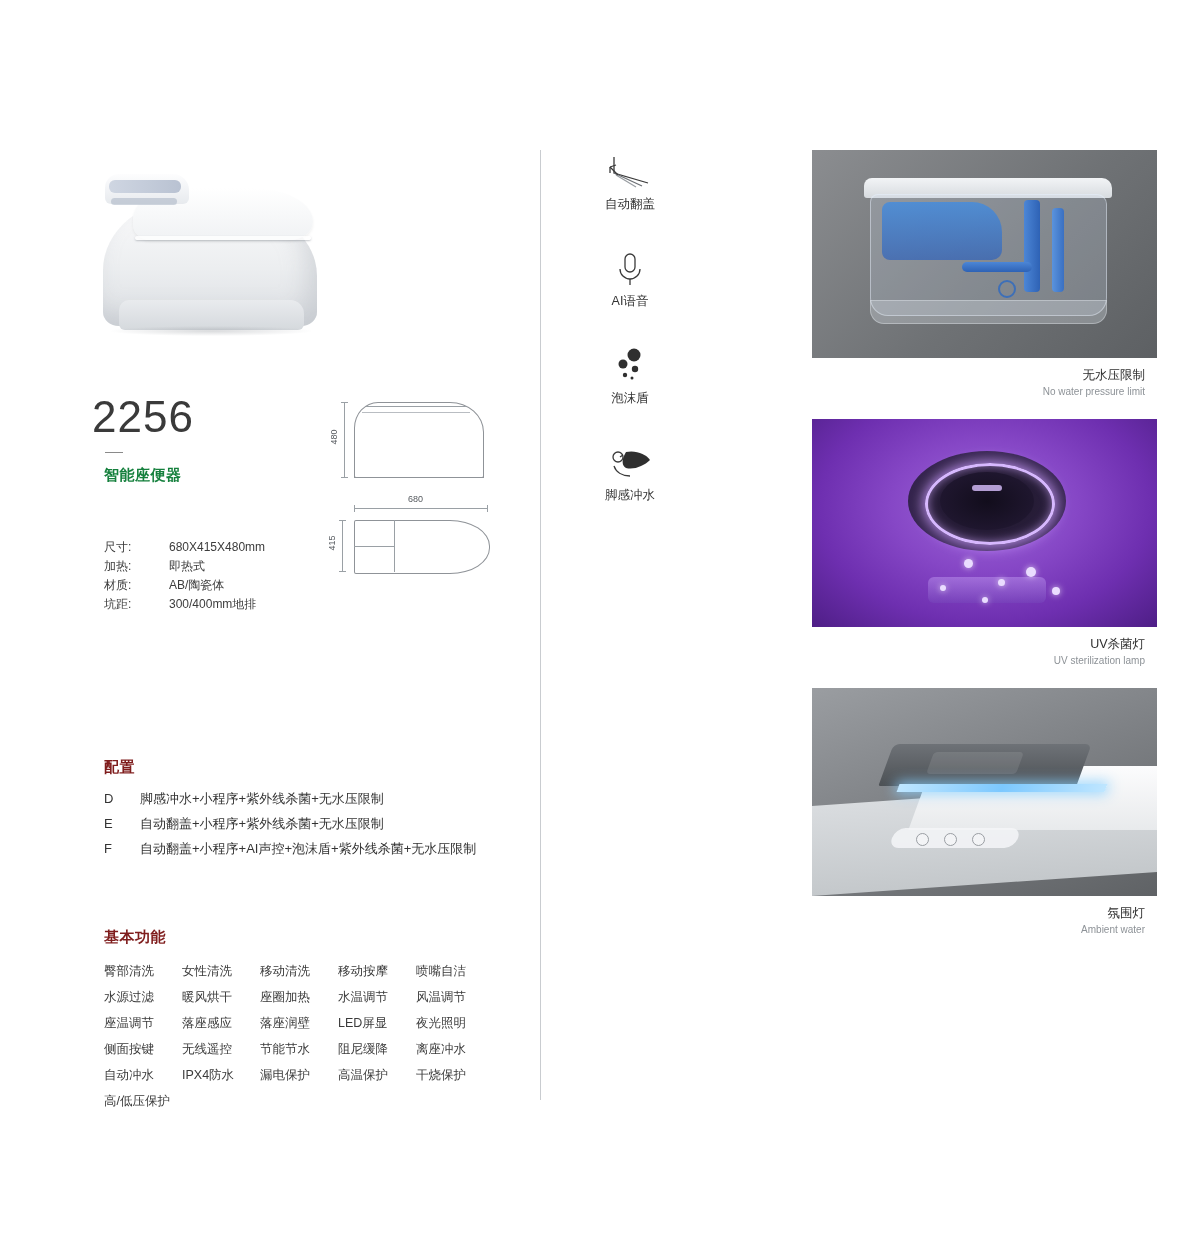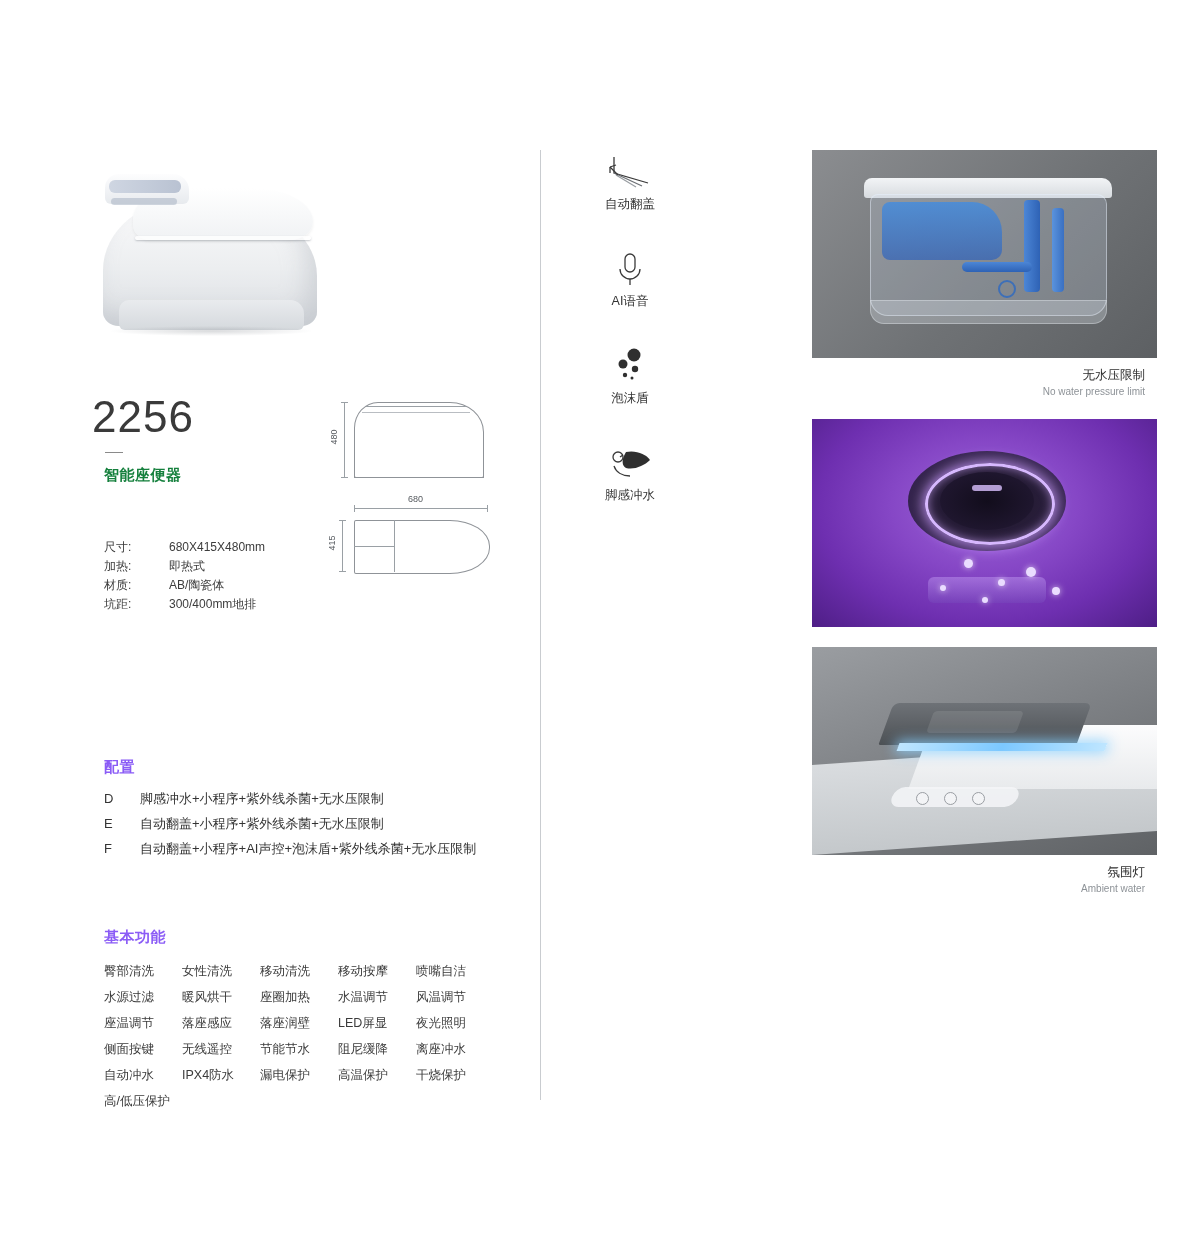--- a/index.html
+++ b/index.html
@@ -278,21 +278,21 @@
     position: absolute;
     font-size: 9px;
     color: #55595e;
   }
 
   
   .sec-title {
     position: absolute;
     font-size: 15px;
     font-weight: 700;
-    color: #8b5cf6;
+    color: #7f1d1d;
     letter-spacing: .5px;
   }
   #config-title { left: 104px; top: 758px; }
   #basic-title { left: 104px; top: 928px; }
 
   .config-list {
     position: absolute;
     left: 104px;
     top: 789px;
     width: 420px;
@@ -788,20 +788,24 @@
         <div class="inner"></div>
         <div class="bar"></div>
         <div class="seat"></div>
         <div class="germ" style="left:152px; top:140px; width:9px; height:9px;"></div>
         <div class="germ" style="left:186px; top:160px; width:7px; height:7px;"></div>
         <div class="germ" style="left:214px; top:148px; width:10px; height:10px;"></div>
         <div class="germ" style="left:128px; top:166px; width:6px; height:6px;"></div>
         <div class="germ" style="left:240px; top:168px; width:8px; height:8px;"></div>
         <div class="germ" style="left:170px; top:178px; width:6px; height:6px;"></div>
       </div>
+      <div class="photo-cap">
+        <span class="cap-zh">UV杀菌灯</span>
+        <span class="cap-en">UV sterilization lamp</span>
+      </div>
     </div>
 
     <div class="photo-block">
       <div class="photo ph3">
         <div class="deck"></div>
         <div class="lid-top"></div>
         <div class="lid-front"></div>
         <div class="logo-etch"></div>
         <div class="led"></div>
         <div class="buttons"></div>

